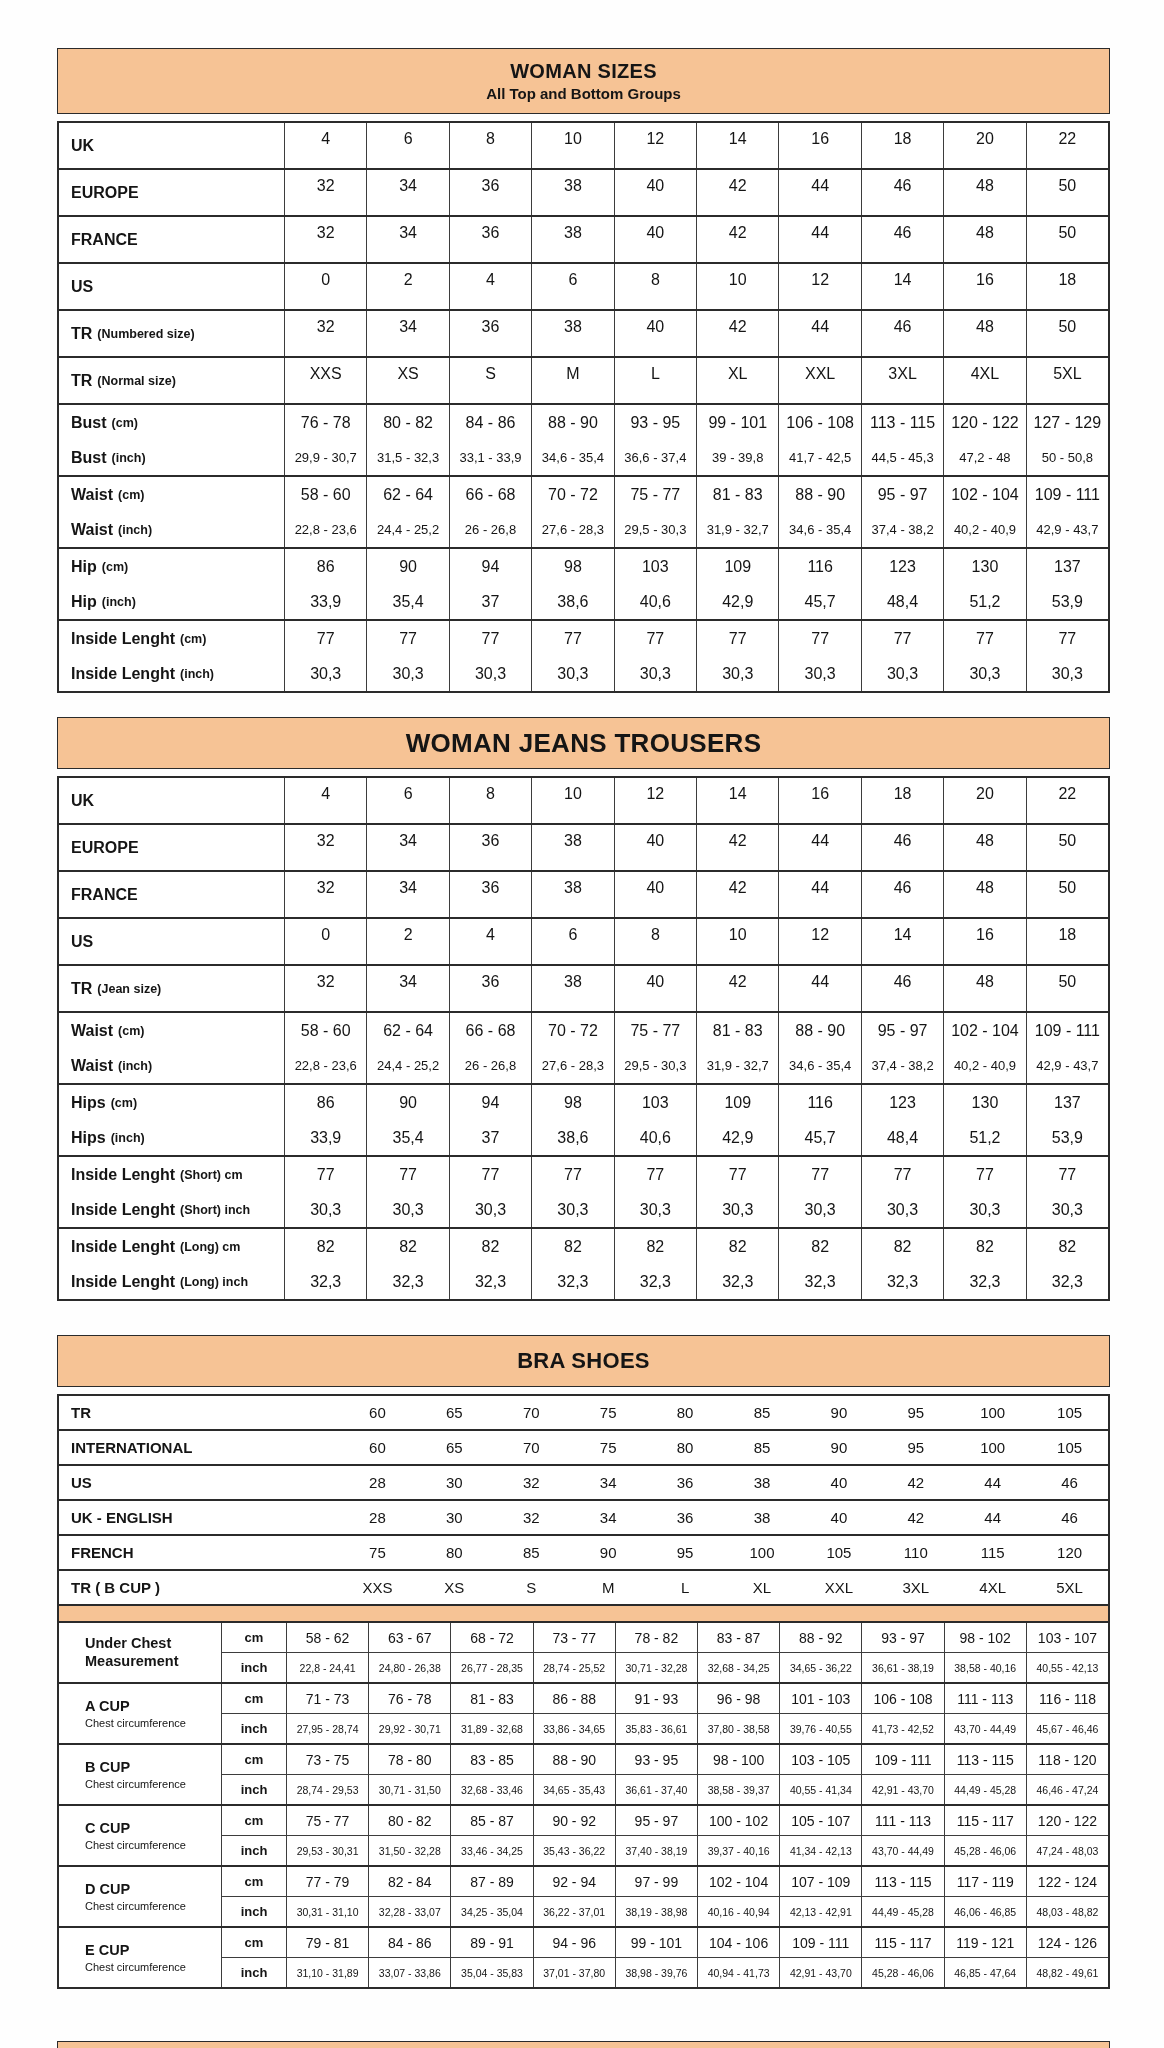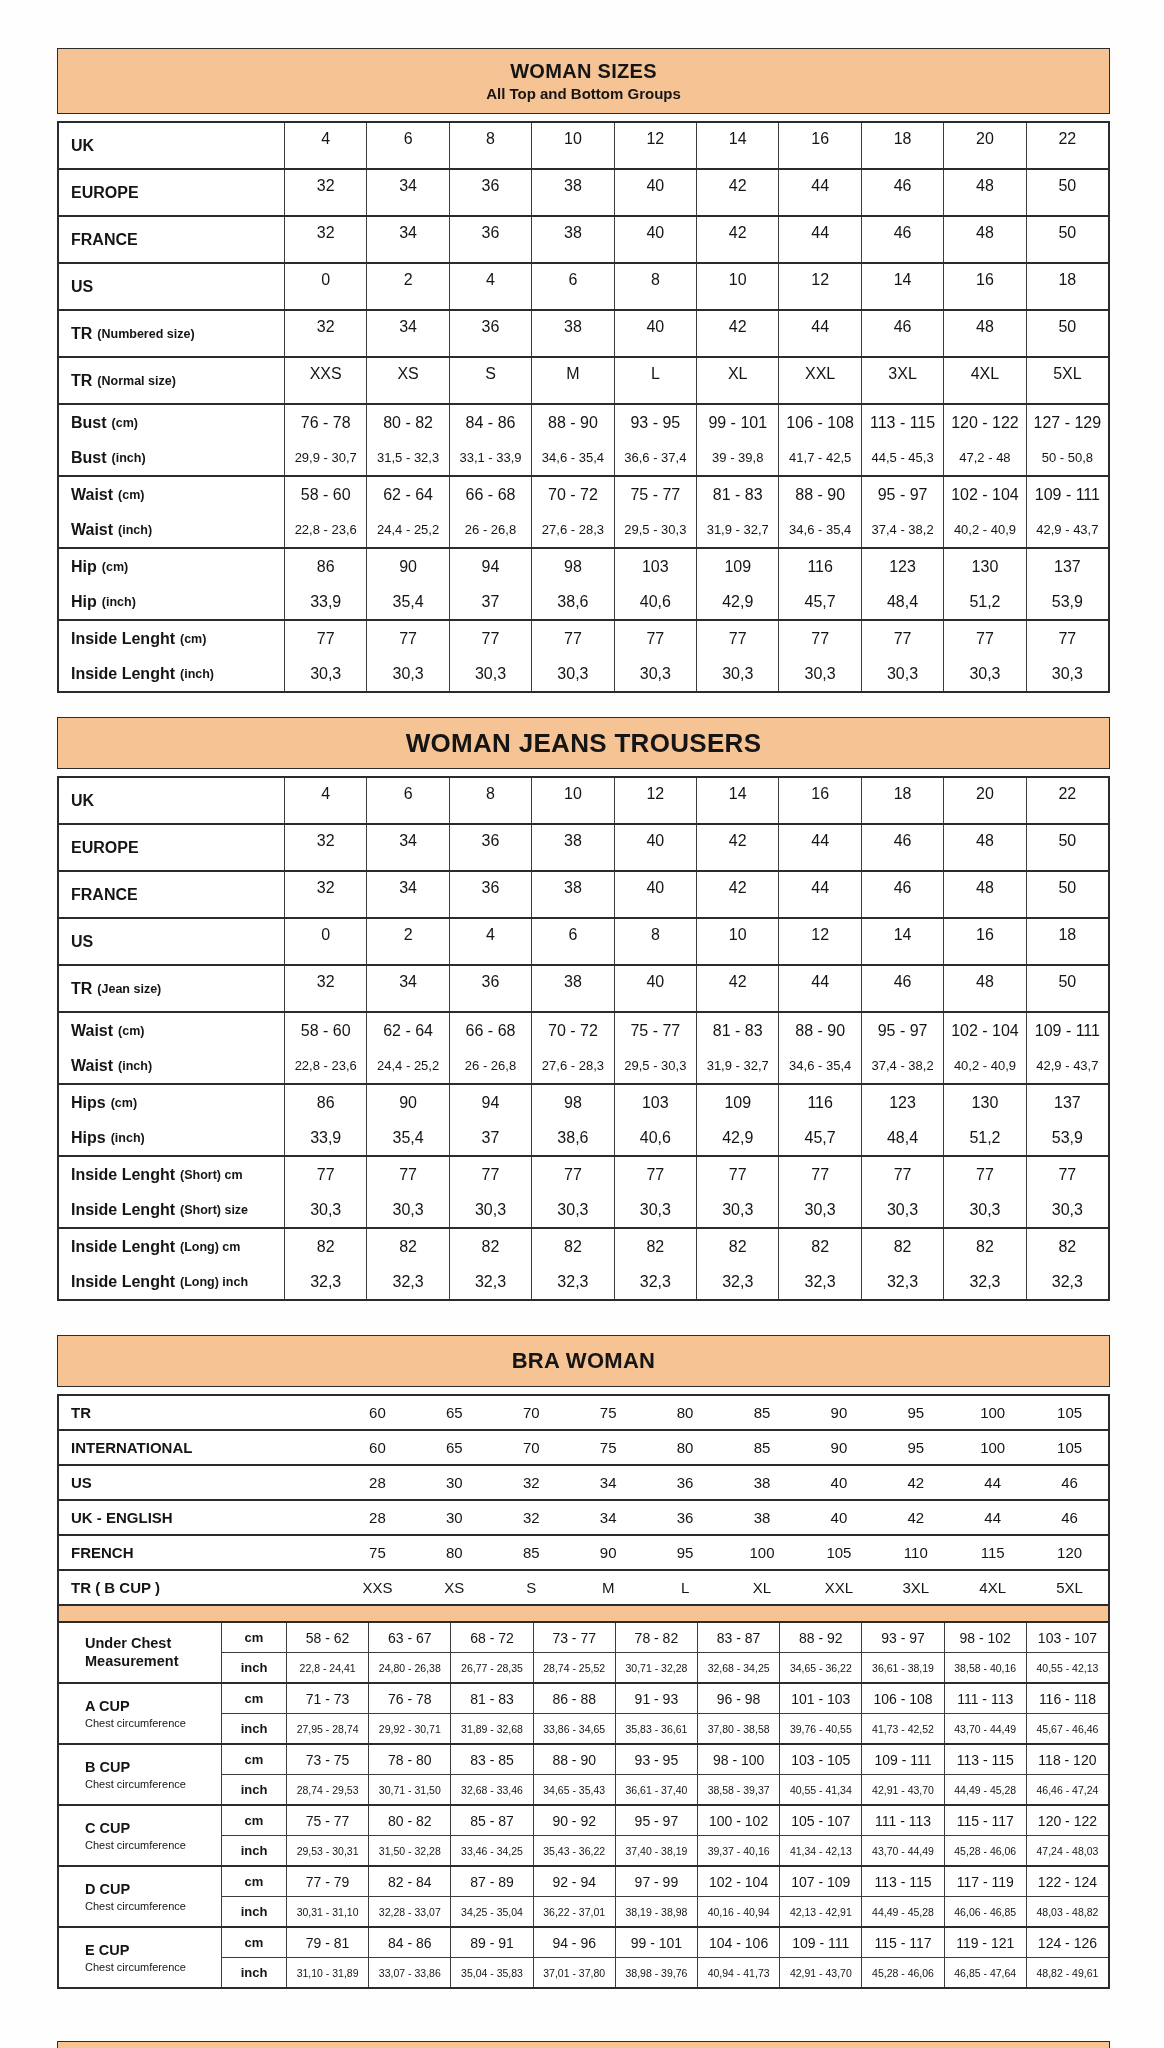--- a/index.html
+++ b/index.html
@@ -821,21 +821,21 @@
           </div>
         </div>
         <div class="group">
           <div class="lblcol">
             <div class="lbl tall">
               <span class="main">Inside Lenght</span>
               <span class="sub">(Short) cm</span>
             </div>
             <div class="lbl tall">
               <span class="main">Inside Lenght</span>
-              <span class="sub">(Short) size</span>
+              <span class="sub">(Short) inch</span>
             </div>
           </div>
           <div class="col">
             <div class="val tall">77</div>
             <div class="val tall">30,3</div>
           </div>
           <div class="col">
             <div class="val tall">77</div>
             <div class="val tall">30,3</div>
           </div>
@@ -922,21 +922,21 @@
           <div class="col">
             <div class="val tall">82</div>
             <div class="val tall">32,3</div>
           </div>
         </div>
       </div>
   </div>
 
   <div class="tbl" id="t3">
     <div class="band band-t3">
-      <div class="bt">BRA WOMAN</div>
+      <div class="bt">BRA SHOES</div>
     </div>
     <div class="grid" id="g3">
         <div class="prow">
           <div class="plbl">TR</div>
           <div class="pcell">60</div>
           <div class="pcell">65</div>
           <div class="pcell">70</div>
           <div class="pcell">75</div>
           <div class="pcell">80</div>
           <div class="pcell">85</div>

